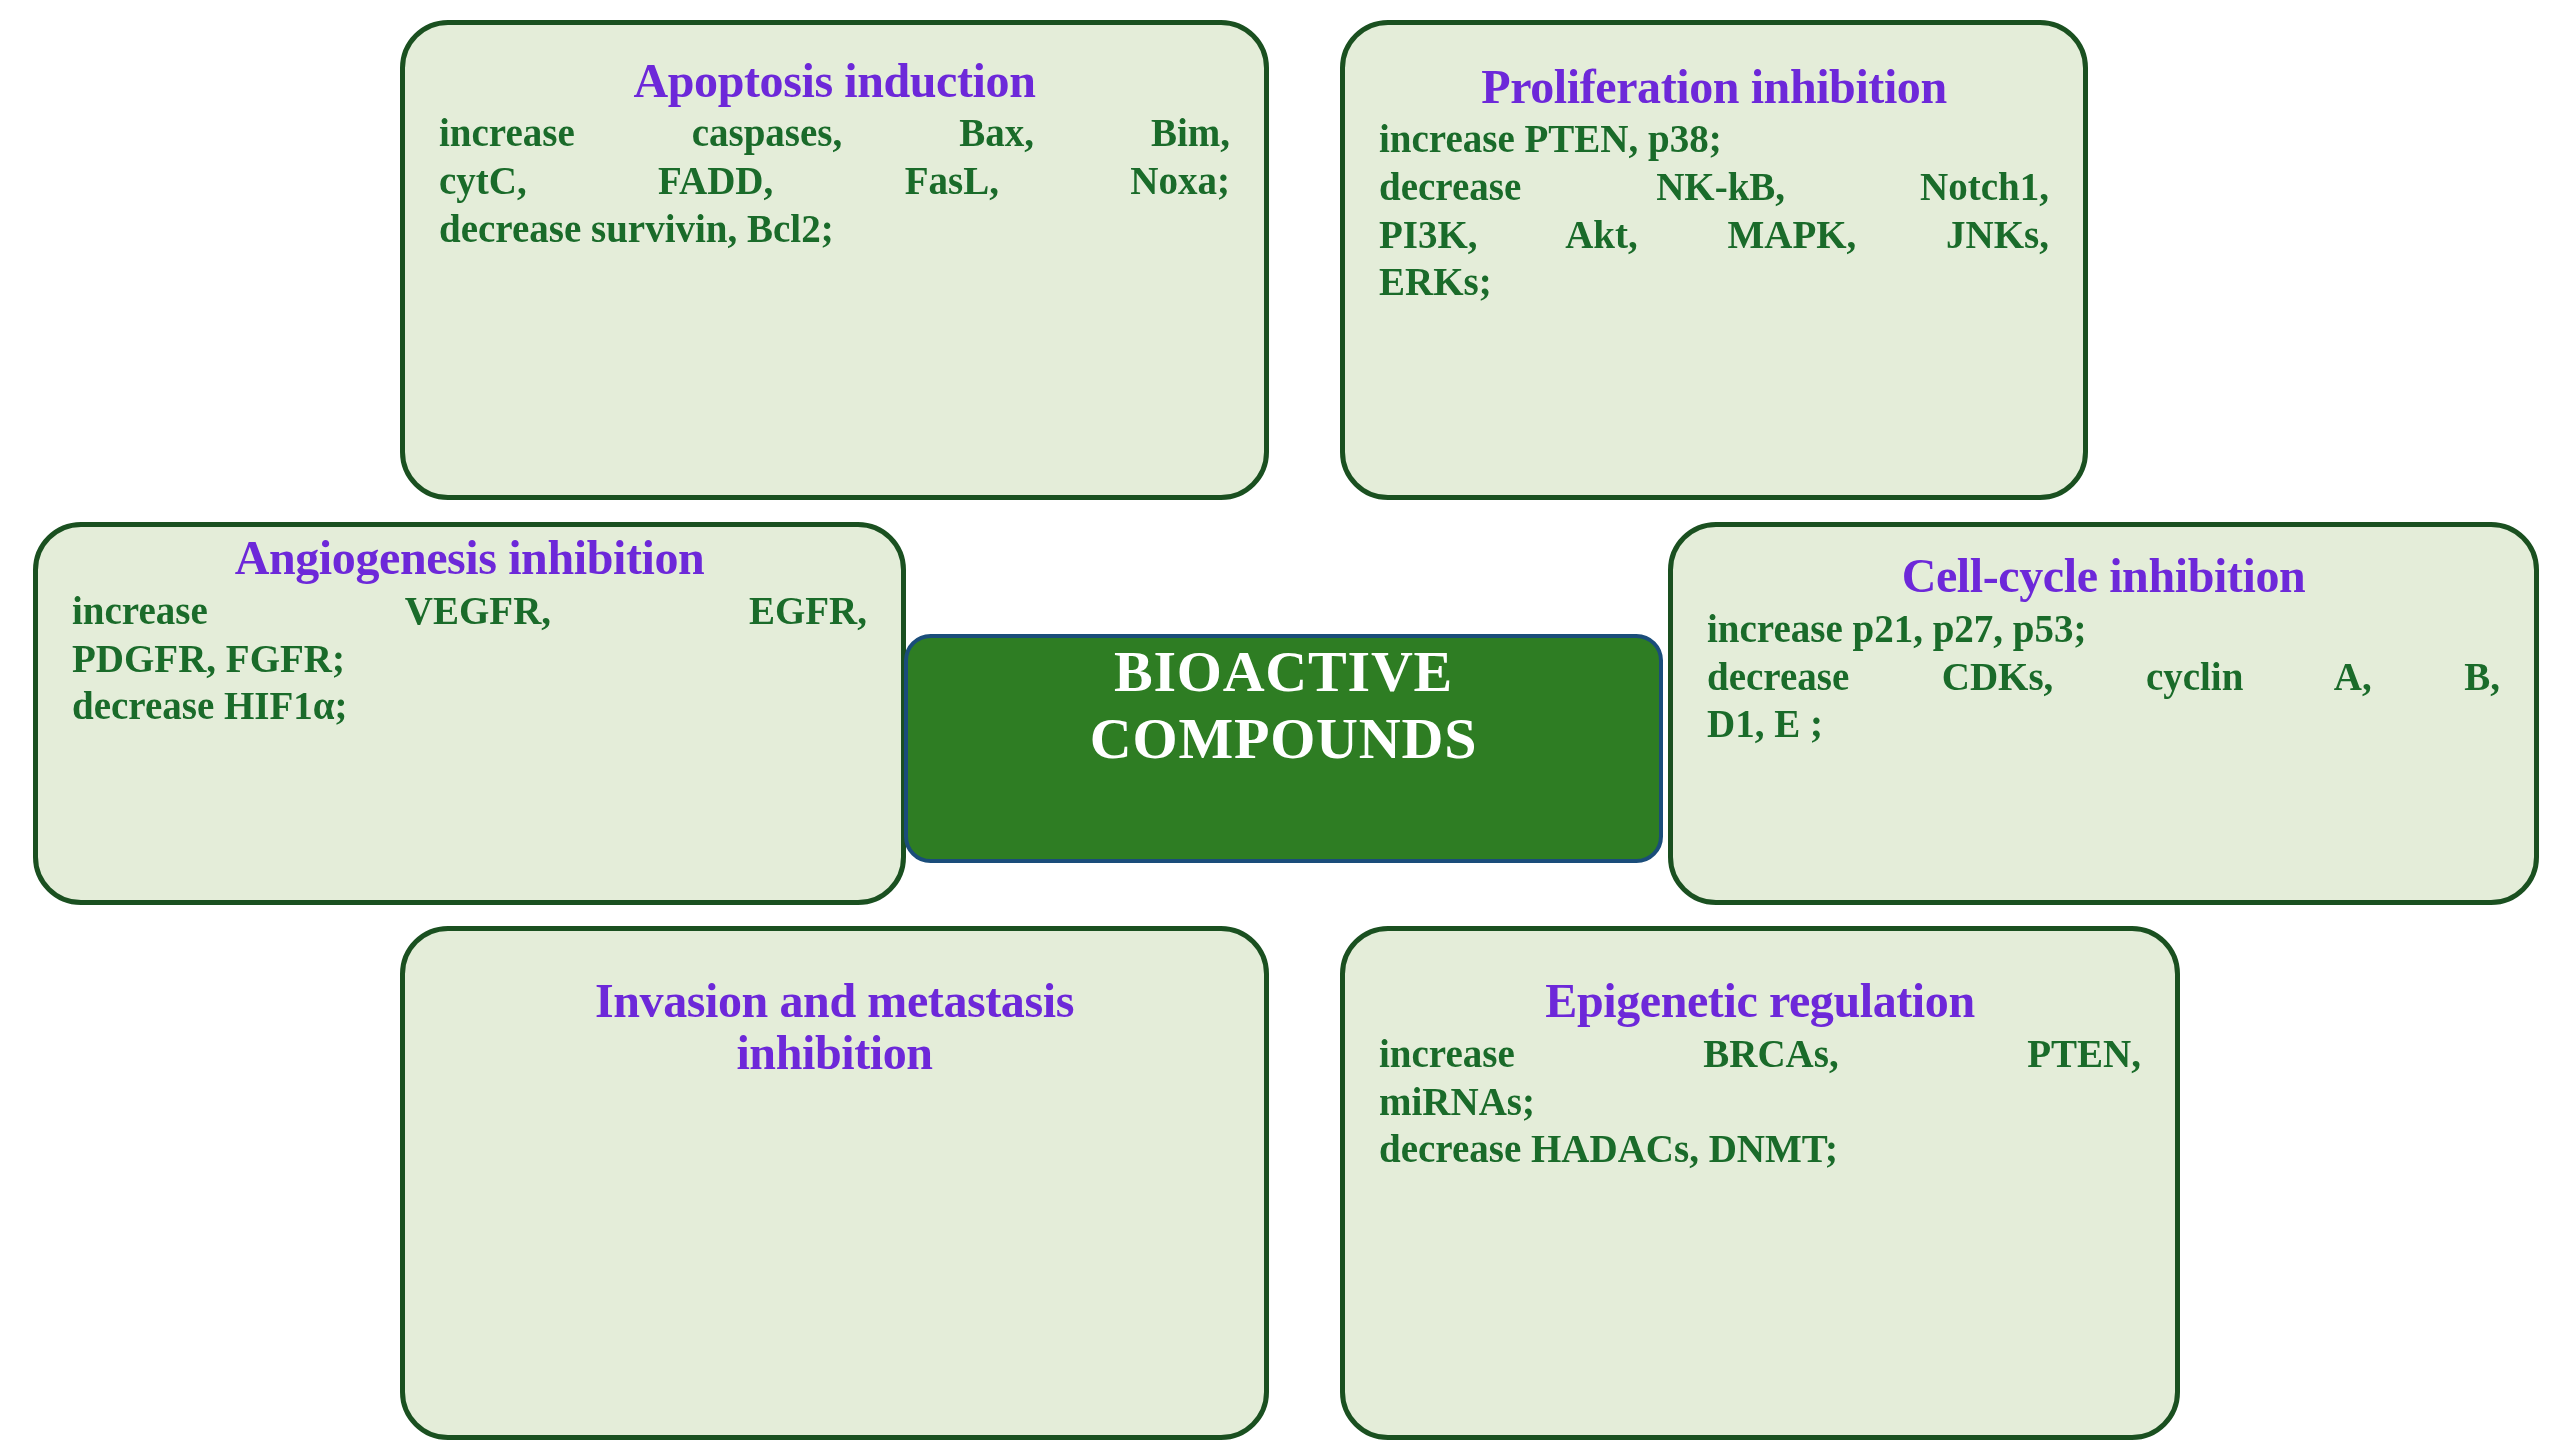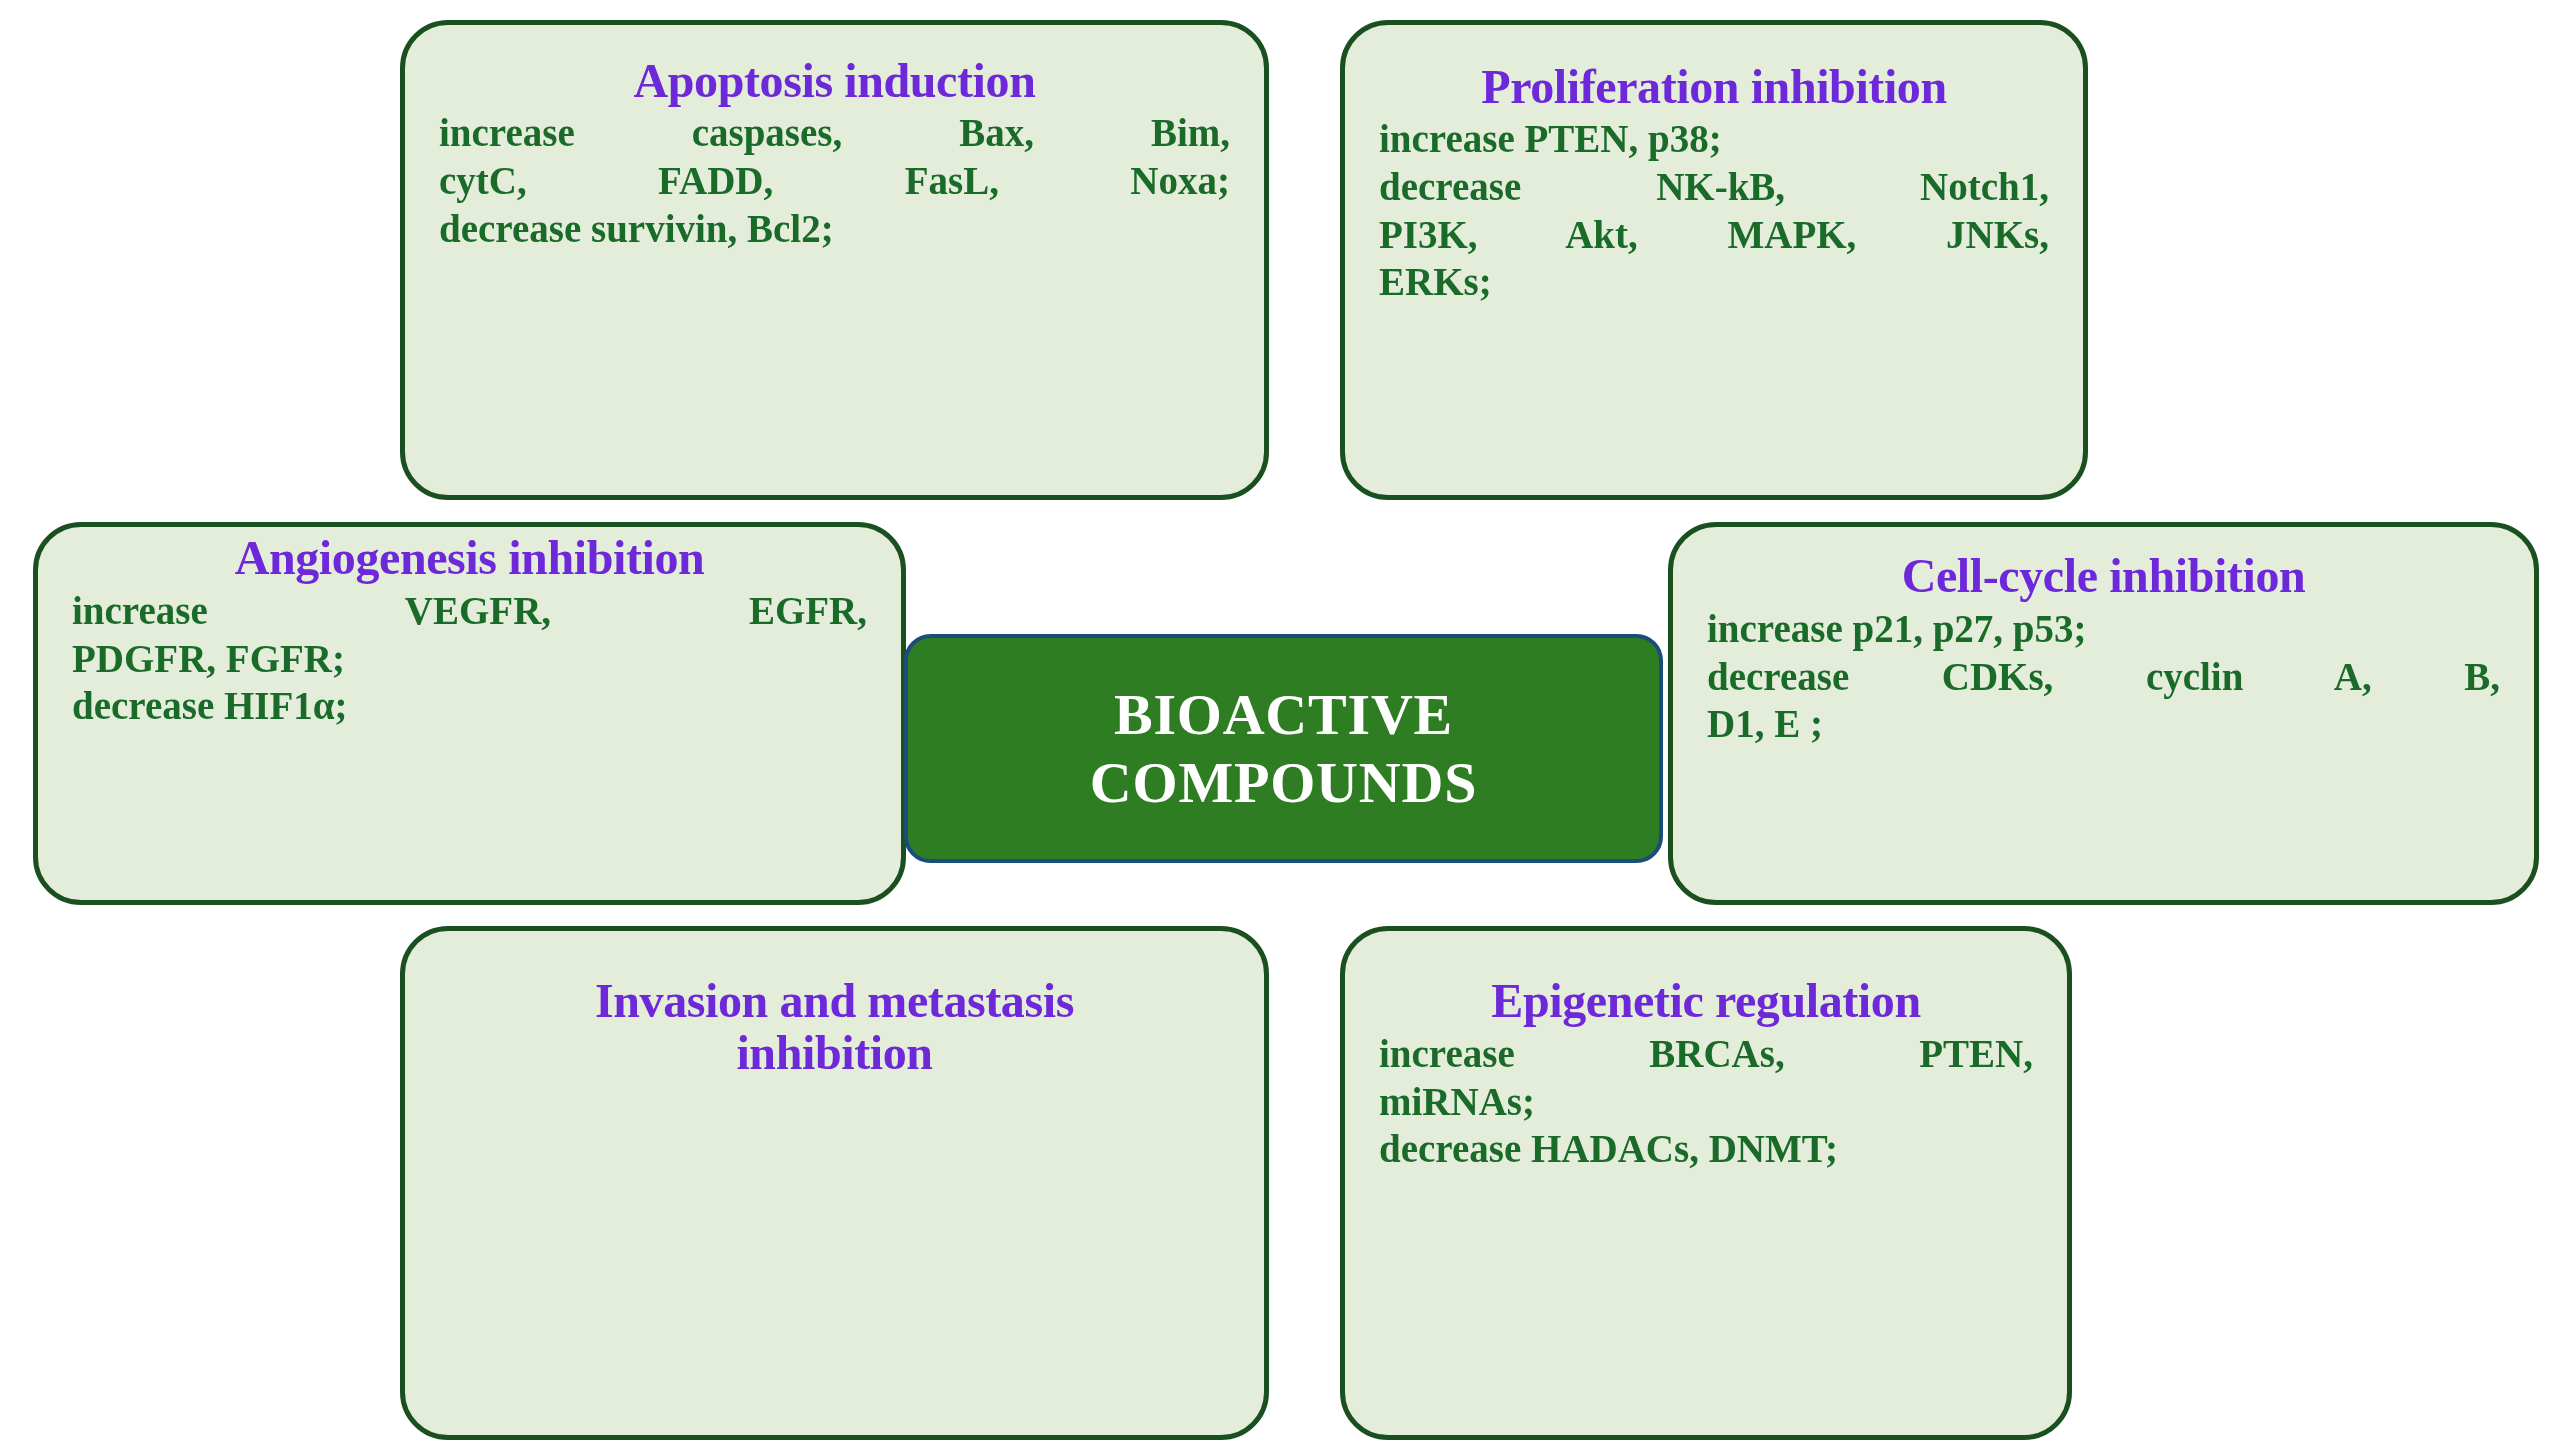--- a/index.html
+++ b/index.html
@@ -78,34 +78,33 @@
   }
   #box-cellcycle {
     left: 1668px; top: 522px;  width: 871px; height: 383px;
     padding-top: 23px;
   }
   #box-invasion {
     left: 400px;  top: 926px; width: 869px; height: 514px;
     padding-top: 44px;
   }
   #box-epigenetic {
-    left: 1340px; top: 926px; width: 732px; height: 514px;
+    left: 1340px; top: 926px; width: 840px; height: 514px;
     padding-top: 44px;
   }
 
   
   #box-center {
     position: absolute;
     left: 904px; top: 634px; width: 759px; height: 229px;
     box-sizing: border-box;
     background: #2e7d23;
     border: 4.7px solid #1a4d7a;
     border-radius: 26.6px;
     display: flex;
-    align-items: center;
     justify-content: center;
   }
   #box-center .center-label {
     color: #ffffff;
     font-weight: bold;
     font-size: 58px;
     line-height: 1.16;
     text-align: center;
     letter-spacing: 0.8px;
     white-space: pre-line;

